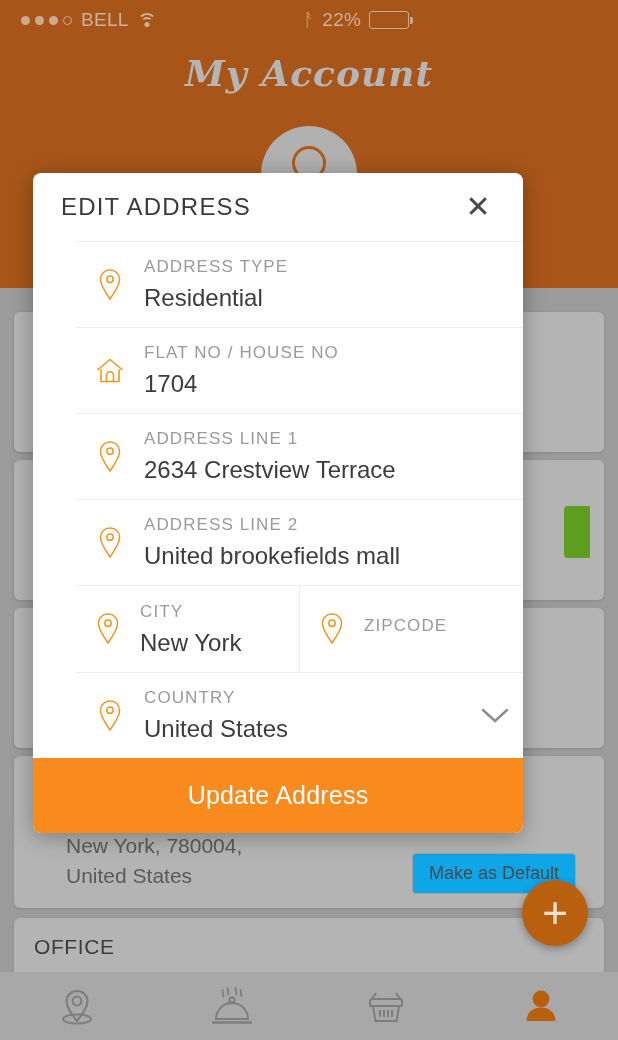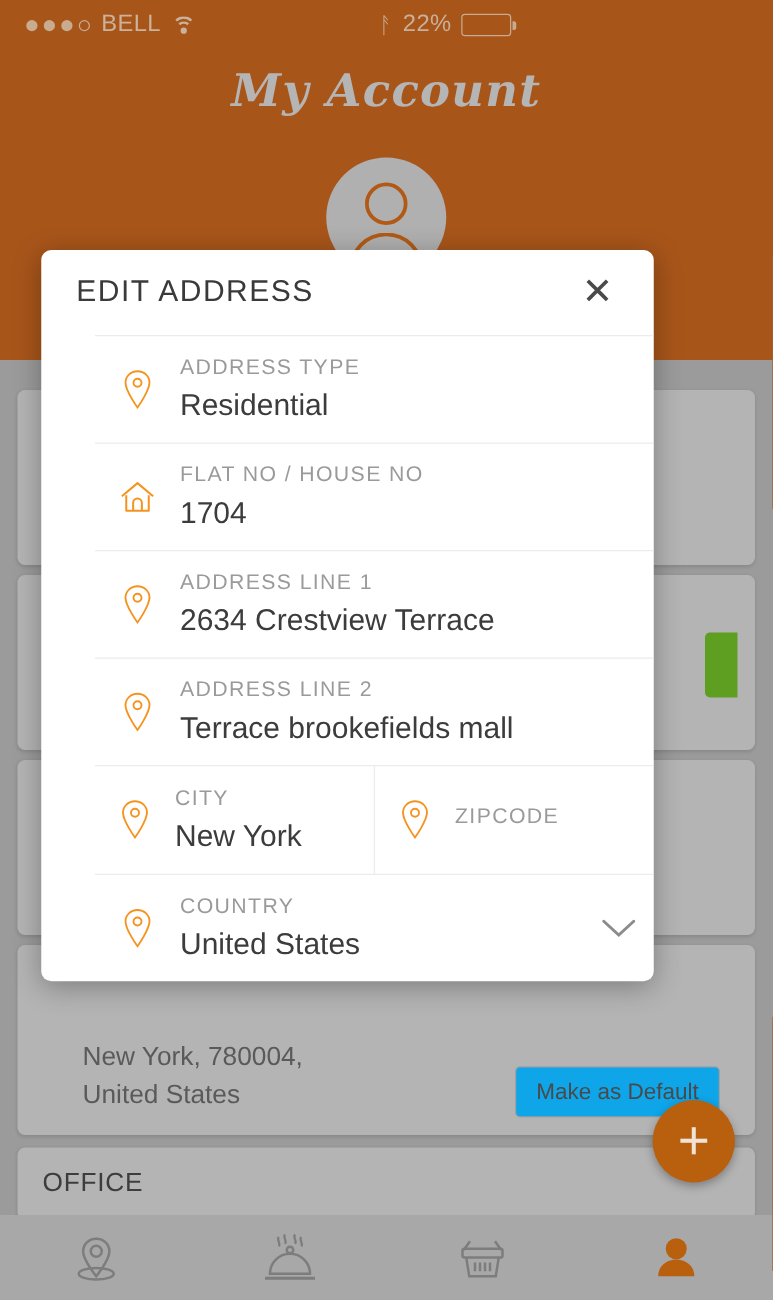--- a/index.html
+++ b/index.html
@@ -101,21 +101,21 @@
 
   .tabbar {
     position:absolute; bottom:0; left:0; width:618px; height:68px;
     background:#a8a8a8; display:flex; align-items:center;
   }
   .tab { flex:1; display:flex; align-items:center; justify-content:center; }
   .tab svg { display:block; }
 
   
   .modal {
-    position:absolute; top:200px; left:33px; width:490px;
+    position:absolute; top:173px; left:33px; width:490px;
     background:#fff; border-radius:8px;
     box-shadow:0 4px 22px rgba(0,0,0,.3); overflow:hidden;
   }
   .modal-head {
     height:68px; display:flex; align-items:center; justify-content:space-between;
     padding:0 28px 0 28px;
   }
   .modal-title {
     font-size:24px; color:#3a3a3a; letter-spacing:1.2px; font-weight:400;
   }
@@ -295,21 +295,21 @@
 
     <div class="frow">
       <div class="ficon">
         <svg width="26" height="34" viewBox="0 0 26 34">
           <path d="M13 2C7.5 2 3.4 6.1 3.4 11.1 3.4 17.6 13 31 13 31s9.6-13.4 9.6-19.9C22.6 6.1 18.5 2 13 2z" fill="none" stroke="#f5931f" stroke-width="1.5"></path>
           <circle cx="13" cy="11.2" r="3.2" fill="none" stroke="#f5931f" stroke-width="1.5"></circle>
         </svg>
       </div>
       <div class="ftext">
         <div class="flabel">ADDRESS LINE 2</div>
-        <div class="fvalue">Terrace brookefields mall</div>
+        <div class="fvalue">United brookefields mall</div>
       </div>
     </div>
 
     <div class="frow split">
       <div class="fcell">
         <div class="ficon">
           <svg width="26" height="34" viewBox="0 0 26 34">
             <path d="M13 2C7.5 2 3.4 6.1 3.4 11.1 3.4 17.6 13 31 13 31s9.6-13.4 9.6-19.9C22.6 6.1 18.5 2 13 2z" fill="none" stroke="#f5931f" stroke-width="1.5"></path>
             <circle cx="13" cy="11.2" r="3.2" fill="none" stroke="#f5931f" stroke-width="1.5"></circle>
           </svg>
@@ -343,14 +343,15 @@
         <div class="flabel">COUNTRY</div>
         <div class="fvalue">United States</div>
       </div>
       <div class="chev">
         <svg width="30" height="18" viewBox="0 0 30 18">
           <path d="M3 3l12 11L27 3" fill="none" stroke="#8c8c8c" stroke-width="2.4" stroke-linecap="round"></path>
         </svg>
       </div>
     </div>
 
+    <button class="submit-btn">Update Address</button>
   </div>
 </div>
 
 </body></html>

